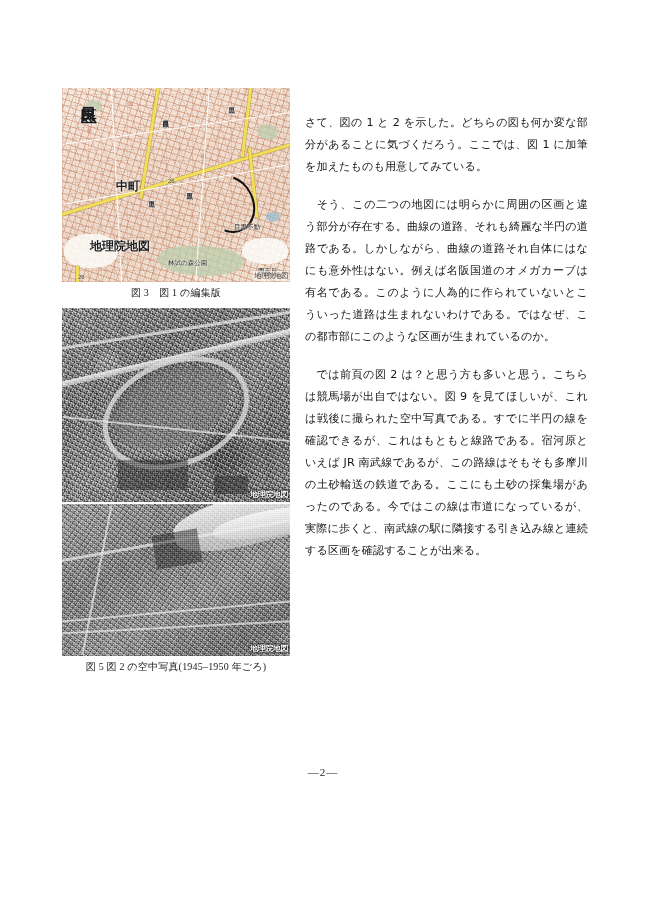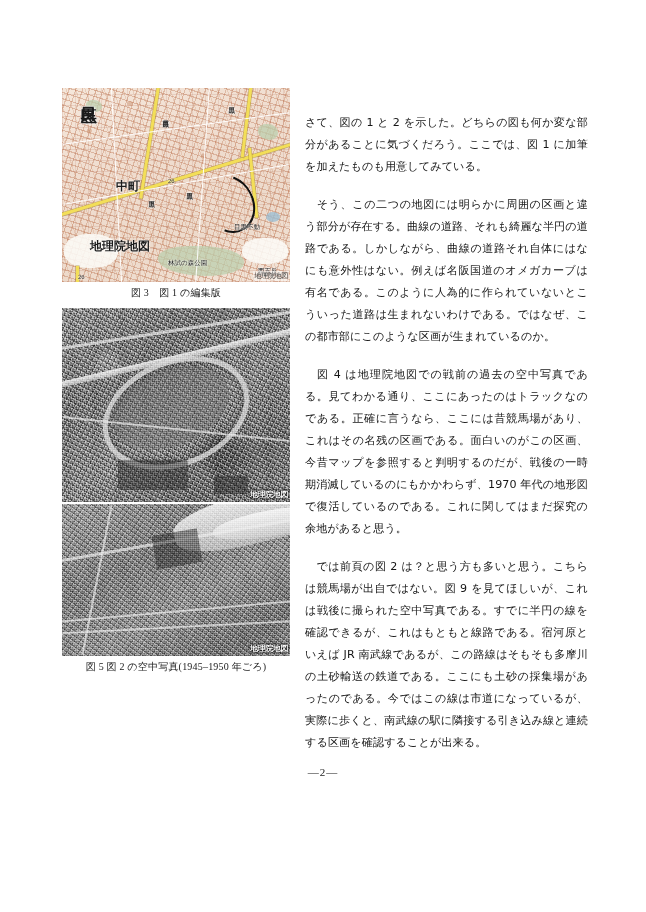--- a/index.html
+++ b/index.html
@@ -326,19 +326,18 @@
         <div class="photo-credit">地理院地図</div>
       </div>
       <div class="fig-caption">図 5 図 2 の空中写真(1945–1950 年ごろ)</div>
     </div>
 
   </div>
 
   <div class="text-column">
     <p class="para">さて、図の 1 と 2 を示した。どちらの図も何か変な部分があることに気づくだろう。ここでは、図 1 に加筆を加えたものも用意してみている。</p>
     <p class="para">　そう、この二つの地図には明らかに周囲の区画と違う部分が存在する。曲線の道路、それも綺麗な半円の道路である。しかしながら、曲線の道路それ自体にはなにも意外性はない。例えば名阪国道のオメガカーブは有名である。このように人為的に作られていないとこういった道路は生まれないわけである。ではなぜ、この都市部にこのような区画が生まれているのか。</p>
-    <p class="para">　図 4 は地理院地図での戦前の過去の空中写真である。見てわかる通り、ここにあったのはトラックなのである。正確に言うなら、ここには昔競馬場があり、これはその名残の区画である。面白いのがこの区画、今昔マップを参照すると判明するのだが、戦後の一時期消滅しているのにもかかわらず、1970 年代の地形図で復活しているのである。これに関してはまだ探究の余地があると思う。</p>
     <p class="para">　では前頁の図 2 は？と思う方も多いと思う。こちらは競馬場が出自ではない。図 9 を見てほしいが、これは戦後に撮られた空中写真である。すでに半円の線を確認できるが、これはもともと線路である。宿河原といえば JR 南武線であるが、この路線はそもそも多摩川の土砂輸送の鉄道である。ここにも土砂の採集場があったのである。今ではこの線は市道になっているが、実際に歩くと、南武線の駅に隣接する引き込み線と連続する区画を確認することが出来る。</p>
   </div>
 
   <div class="page-number">—2—</div>
 
 </div>
 
 </body></html>

